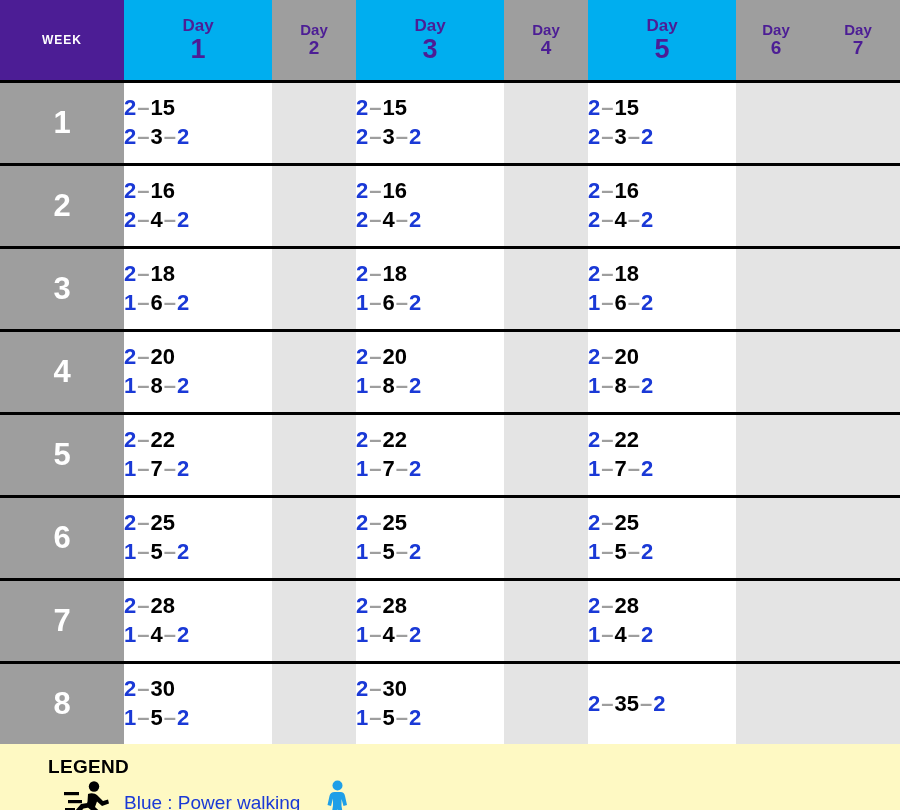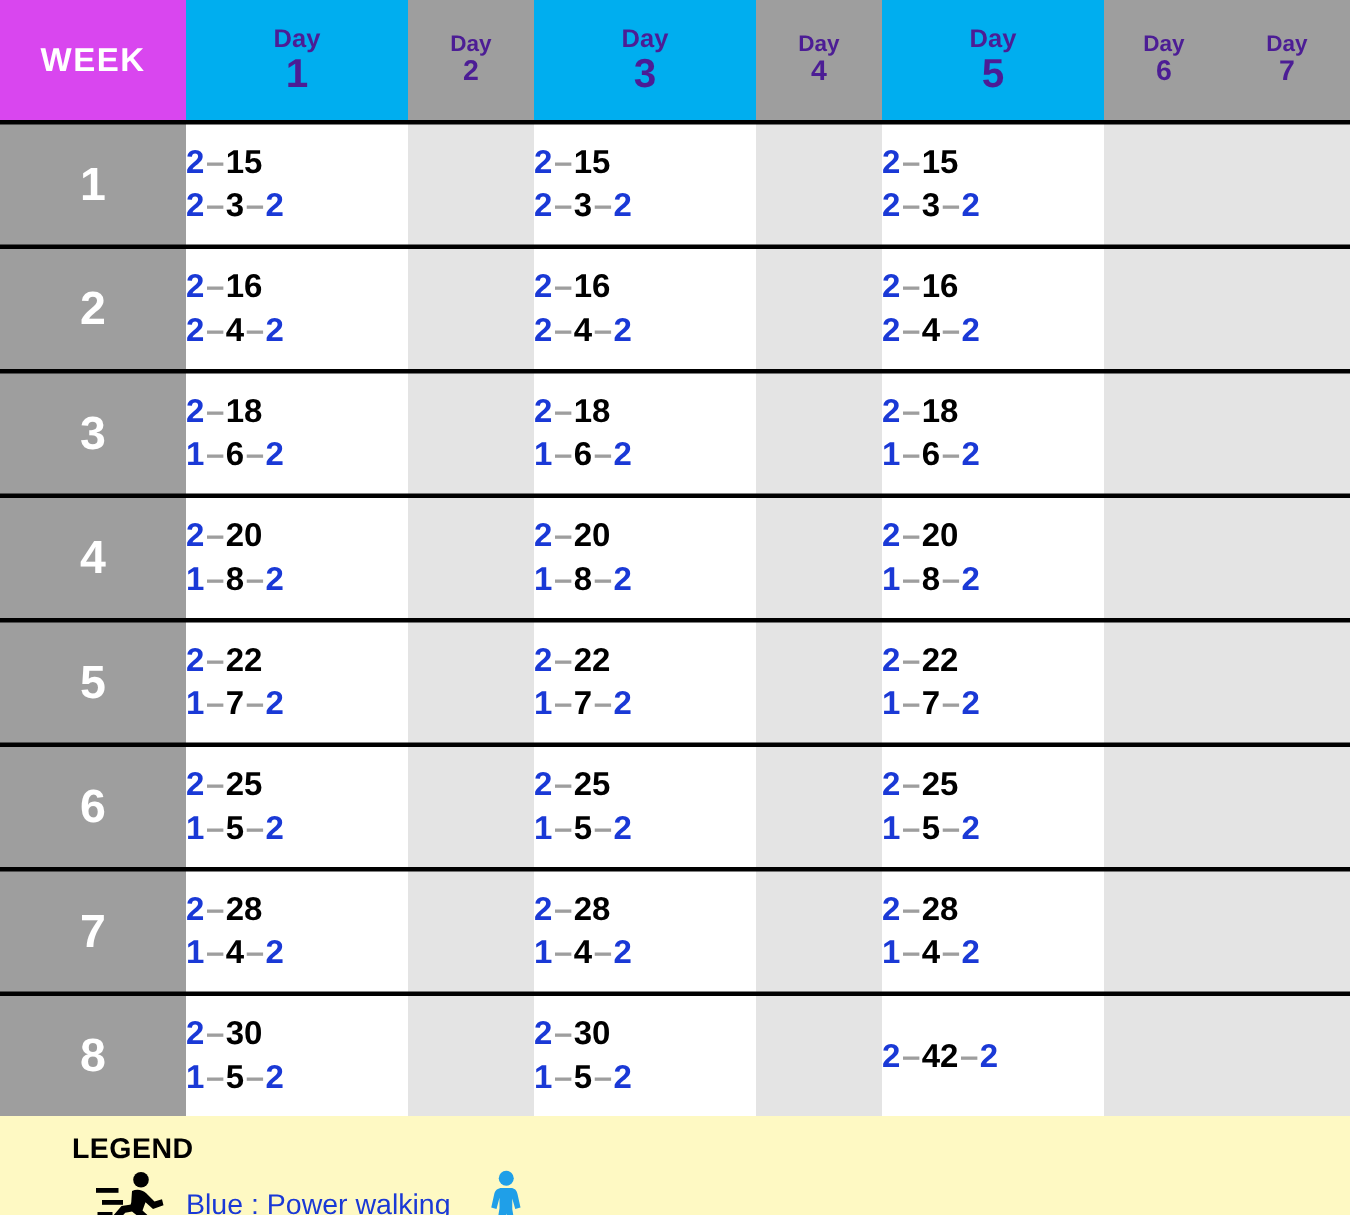--- a/index.html
+++ b/index.html
@@ -27,23 +27,23 @@
 
   th, td {
     padding: 0;
     margin: 0;
   }
 
   
   .hdr-week {
     width: 124px;
     height: 80px;
-    background: #d946ef;
+    background: #4c1d95;
     color: #ffffff;
-    font-size: 22px;
+    font-size: 12px;
     font-weight: bold;
     letter-spacing: 1px;
     text-align: center;
     vertical-align: middle;
     border-bottom: 3px solid #000000;
   }
   .hdr-day {
     height: 80px;
     text-align: center;
     vertical-align: middle;
@@ -327,21 +327,21 @@
             <div class="seq"><span class="b">2</span><span class="dash">–</span><span class="k">30</span></div>
             <div class="seq"><span class="b">1</span><span class="dash">–</span><span class="k">5</span><span class="dash">–</span><span class="b">2</span></div>
           </td>
           <td class="cell rest"></td>
           <td class="cell work">
             <div class="seq"><span class="b">2</span><span class="dash">–</span><span class="k">30</span></div>
             <div class="seq"><span class="b">1</span><span class="dash">–</span><span class="k">5</span><span class="dash">–</span><span class="b">2</span></div>
           </td>
           <td class="cell rest"></td>
           <td class="cell work">
-            <div class="seq"><span class="b">2</span><span class="dash">–</span><span class="k">42</span><span class="dash">–</span><span class="b">2</span></div>
+            <div class="seq"><span class="b">2</span><span class="dash">–</span><span class="k">35</span><span class="dash">–</span><span class="b">2</span></div>
           </td>
           <td class="cell rest"></td>
           <td class="cell rest"></td>
         </tr>
       </tbody>
   </table>
 
   <div class="legend">
     <div class="legend-inner">
       <div class="legend-title">LEGEND</div>

